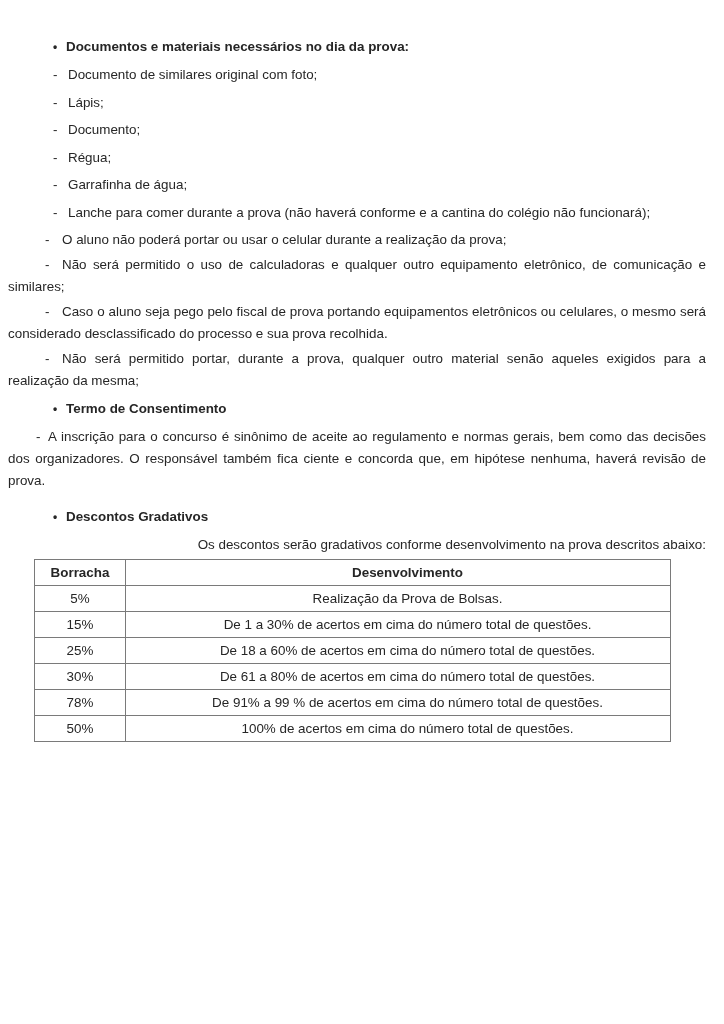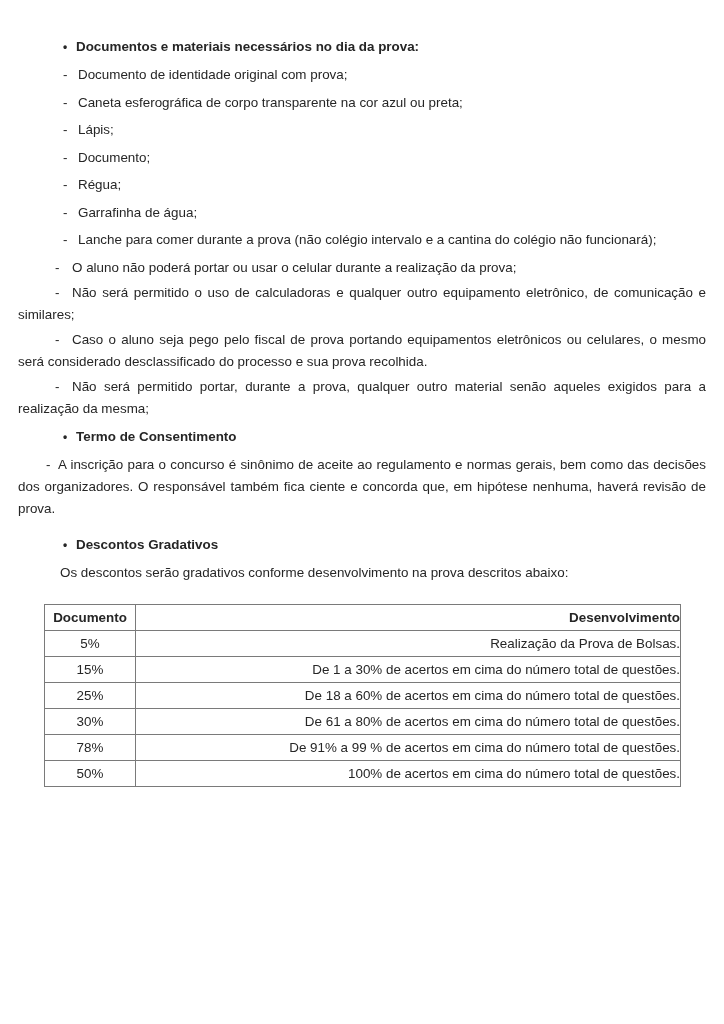--- a/index.html
+++ b/index.html
@@ -4,21 +4,21 @@
 <style>
   html, body { margin: 0; padding: 0; }
   body {
     width: 724px; height: 1024px;
     background: #ffffff;
     font-family: "Liberation Sans", sans-serif;
     font-size: 13.4px;
     color: #262626;
     overflow: hidden;
   }
-  .page { padding: 36px 18px 0 18px; border-radius: 22px; }
+  .page { padding: 36px 18px 0 8px; border-radius: 22px; }
 
   p { margin: 0; line-height: 22px; }
 
   
   .hb {
     font-weight: 700;
     padding-left: 45px;
     margin-bottom: 6px;
     line-height: 22px;
   }
@@ -51,78 +51,78 @@
     text-align: justify;
     text-indent: 28px;
     line-height: 22px;
   }
   .consent-body .dash { display: inline-block; width: 12px; text-indent: 0; }
 
   
   .intro {
     text-indent: 42px;
     line-height: 22px;
-    margin-bottom: 20px;
+    margin-bottom: 3px;
+    text-align: right;
   }
 
   
   table.discounts {
     border-collapse: collapse;
     margin-left: 26px;
     width: 637px;
     table-layout: fixed;
   }
   table.discounts td, table.discounts th {
     border: 1px solid #7a7a7a;
     height: 25px;
     font-size: 13.4px;
     color: #262626;
     font-weight: 400;
     padding: 0;
     vertical-align: middle;
   }
   table.discounts .col-discount { width: 90px; text-align: center; }
-  table.discounts .col-dev { text-align: right; padding-left: 19px; }
+  table.discounts .col-dev { text-align: center; padding-left: 19px; }
   table.discounts th { font-weight: 700; }
 </style>
 </head>
 <body>
 
 <div class="page">
 
   <div>
     <p class="hb"><span class="bullet">•</span><span>Documentos e materiais necessários no dia da prova:</span></p>
 
-    <p class="li"><span class="dash">-</span><span>Documento de identidade original com prova;</span></p>
-    <p class="li"><span class="dash">-</span><span>Caneta esferográfica de corpo transparente na cor azul ou preta;</span></p>
+    <p class="li"><span class="dash">-</span><span>Documento de similares original com foto;</span></p>
     <p class="li"><span class="dash">-</span><span>Lápis;</span></p>
     <p class="li"><span class="dash">-</span><span>Documento;</span></p>
     <p class="li"><span class="dash">-</span><span>Régua;</span></p>
     <p class="li"><span class="dash">-</span><span>Garrafinha de água;</span></p>
-    <p class="li"><span class="dash">-</span><span>Lanche para comer durante a prova (não colégio intervalo e a cantina do colégio não funcionará);</span></p>
+    <p class="li"><span class="dash">-</span><span>Lanche para comer durante a prova (não haverá conforme e a cantina do colégio não funcionará);</span></p>
 
     <p class="pi"><span class="dash">-</span><span>O aluno não poderá portar ou usar o celular durante a realização da prova;</span></p>
     <p class="pi"><span class="dash">-</span><span>Não será permitido o uso de calculadoras e qualquer outro equipamento eletrônico, de comunicação e similares;</span></p>
     <p class="pi"><span class="dash">-</span><span>Caso o aluno seja pego pelo fiscal de prova portando equipamentos eletrônicos ou celulares, o mesmo será considerado desclassificado do processo e sua prova recolhida.</span></p>
     <p class="pi"><span class="dash">-</span><span>Não será permitido portar, durante a prova, qualquer outro material senão aqueles exigidos para a realização da mesma;</span></p>
   </div>
 
   <div>
     <p class="hb gap-before"><span class="bullet">•</span><span>Termo de Consentimento</span></p>
     <p class="consent-body"><span class="dash">-</span><span>A inscrição para o concurso é sinônimo de aceite ao regulamento e normas gerais, bem como das decisões dos organizadores. O responsável também fica ciente e concorda que, em hipótese nenhuma, haverá revisão de prova.</span></p>
   </div>
 
   <div>
     <p class="hb gap-before-lg"><span class="bullet">•</span><span>Descontos Gradativos</span></p>
     <p class="intro">Os descontos serão gradativos conforme desenvolvimento na prova descritos abaixo:</p>
 
     <table class="discounts">
       <tbody>
           <tr>
-        <th class="col-discount">Documento</th>
+        <th class="col-discount">Borracha</th>
         <th class="col-dev">Desenvolvimento</th>
       </tr>
       <tr>
         <td class="col-discount">5%</td>
         <td class="col-dev">Realização da Prova de Bolsas.</td>
       </tr>
       <tr>
         <td class="col-discount">15%</td>
         <td class="col-dev">De 1 a 30% de acertos em cima do número total de questões.</td>
       </tr>

